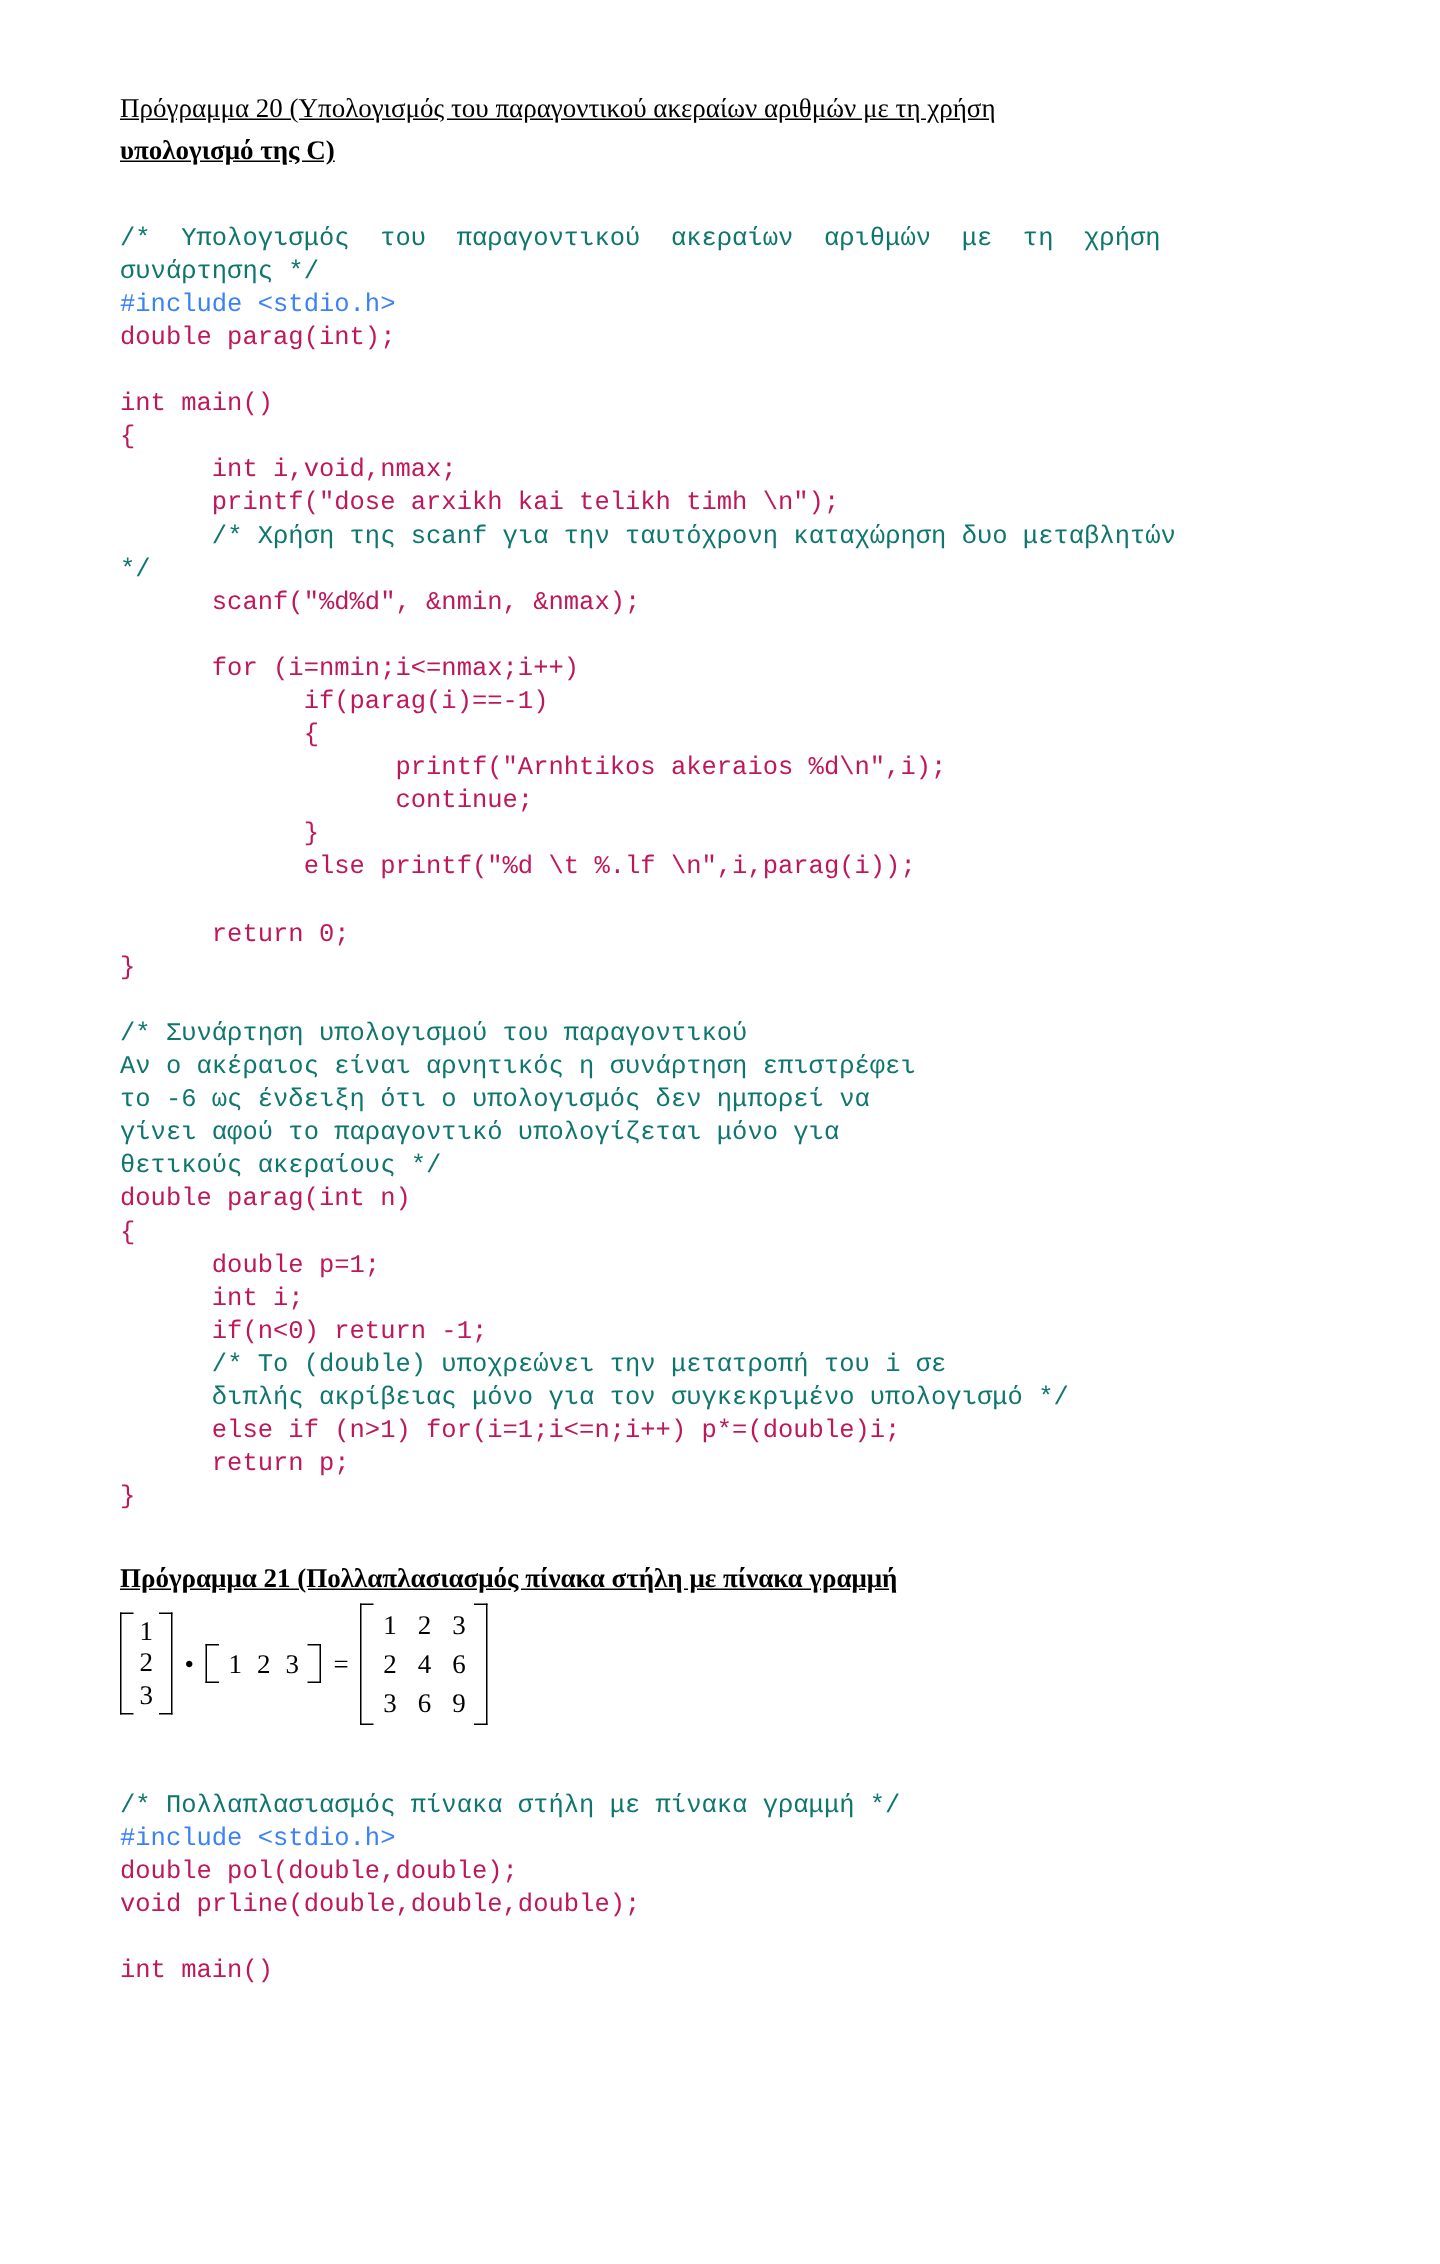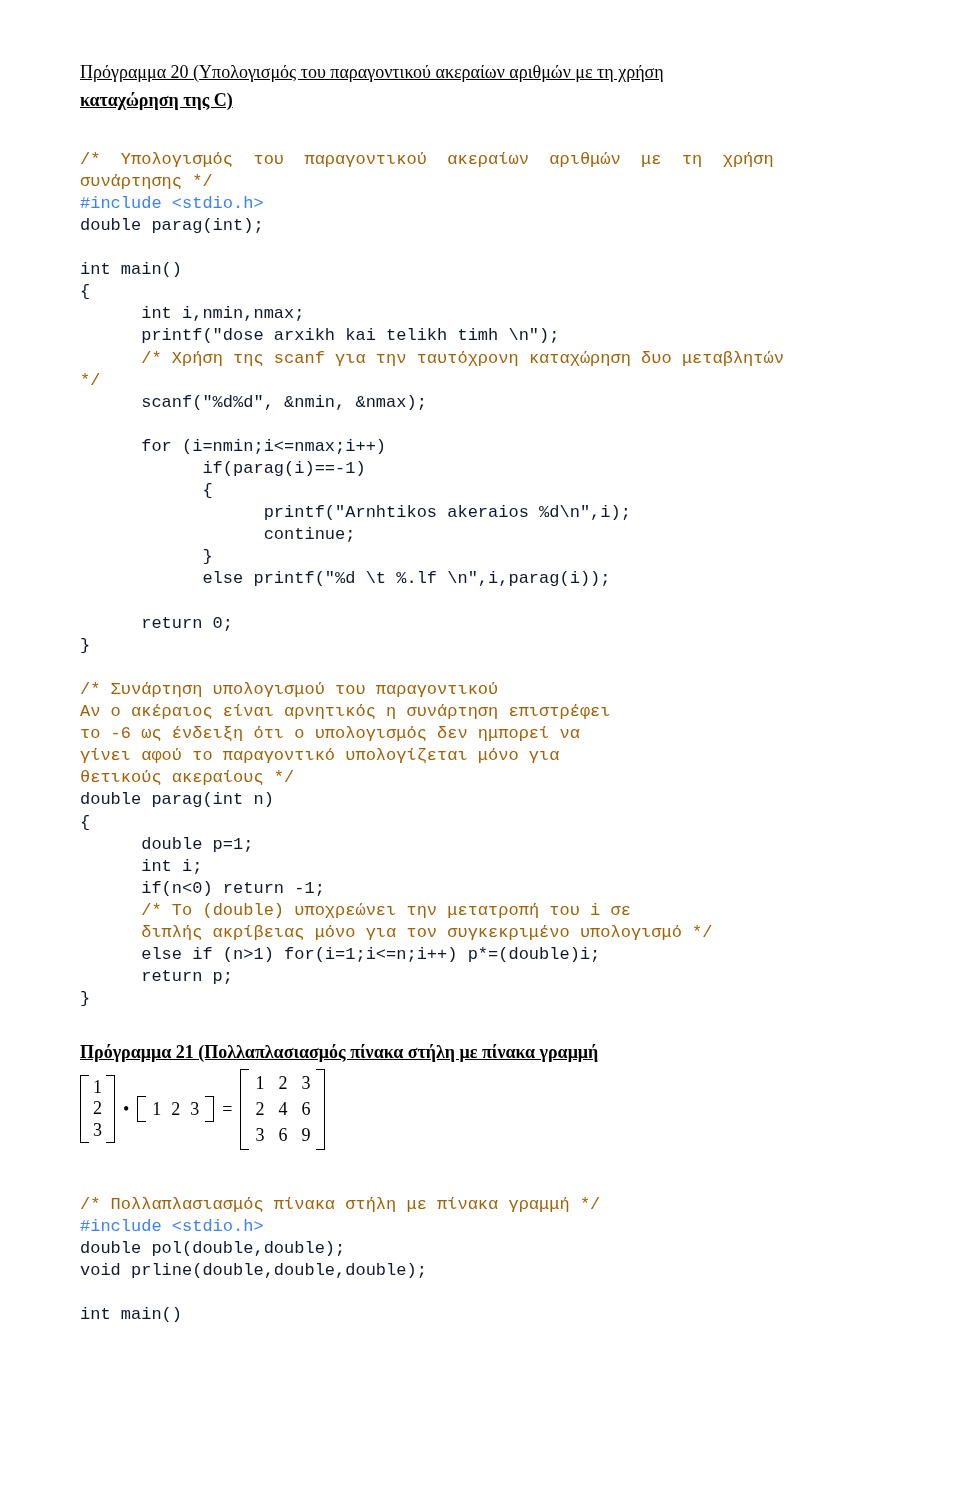--- a/index.html
+++ b/index.html
@@ -23,23 +23,23 @@
     font-weight: bold;
     text-decoration: underline;
     font-size: 18px;
   }
   .code {
     font-family: "Courier New", Courier, monospace;
     font-size: 17px;
     white-space: pre;
     line-height: 1.3;
   }
-  .green { color: #a16207; }
+  .green { color: #0f766e; }
   .blue  { color: #3b82f6; }
-  .black { color: #0f172a; }
+  .black { color: #be185d; }
 
   
   .prog21 {
     margin-top: 30px;
   }
   .prog21-title {
     font-weight: bold;
     text-decoration: underline;
     font-size: 18px;
     margin-bottom: 4px;
@@ -101,33 +101,33 @@
     align-self: center;
   }
   .fullhead {
     text-align: justify;
   }
 </style>
 </head>
 <body>
 
 <div class="heading fullhead">Πρόγραμμα 20 (Υπολογισμός του παραγοντικού ακεραίων αριθμών με τη χρήση</div>
-<div class="heading-cont">καταχώρηση της C)</div>
+<div class="heading-cont">υπολογισμό της C)</div>
 
 <div style="height:14px"></div>
 
 <div class="code">
 <span class="green">/*  Υπολογισμός  του  παραγοντικού  ακεραίων  αριθμών  με  τη  χρήση</span>
 <span class="green">συνάρτησης */</span>
 <span class="blue">#include &lt;stdio.h&gt;</span>
 <span class="black">double parag(int);</span>
 
 <span class="black">int main()</span>
 <span class="black">{</span>
-<span class="black">      int i,nmin,nmax;</span>
+<span class="black">      int i,void,nmax;</span>
 <span class="black">      printf("dose arxikh kai telikh timh \n");</span>
 <span><span class="black">      </span><span class="green">/* Χρήση της scanf για την ταυτόχρονη καταχώρηση δυο μεταβλητών</span></span>
 <span class="green">*/</span>
 <span class="black">      scanf("%d%d", &amp;nmin, &amp;nmax);</span>
 
 <span class="black">      for (i=nmin;i&lt;=nmax;i++)</span>
 <span class="black">            if(parag(i)==-1)</span>
 <span class="black">            {</span>
 <span class="black">                  printf("Arnhtikos akeraios %d\n",i);</span>
 <span class="black">                  continue;</span>

